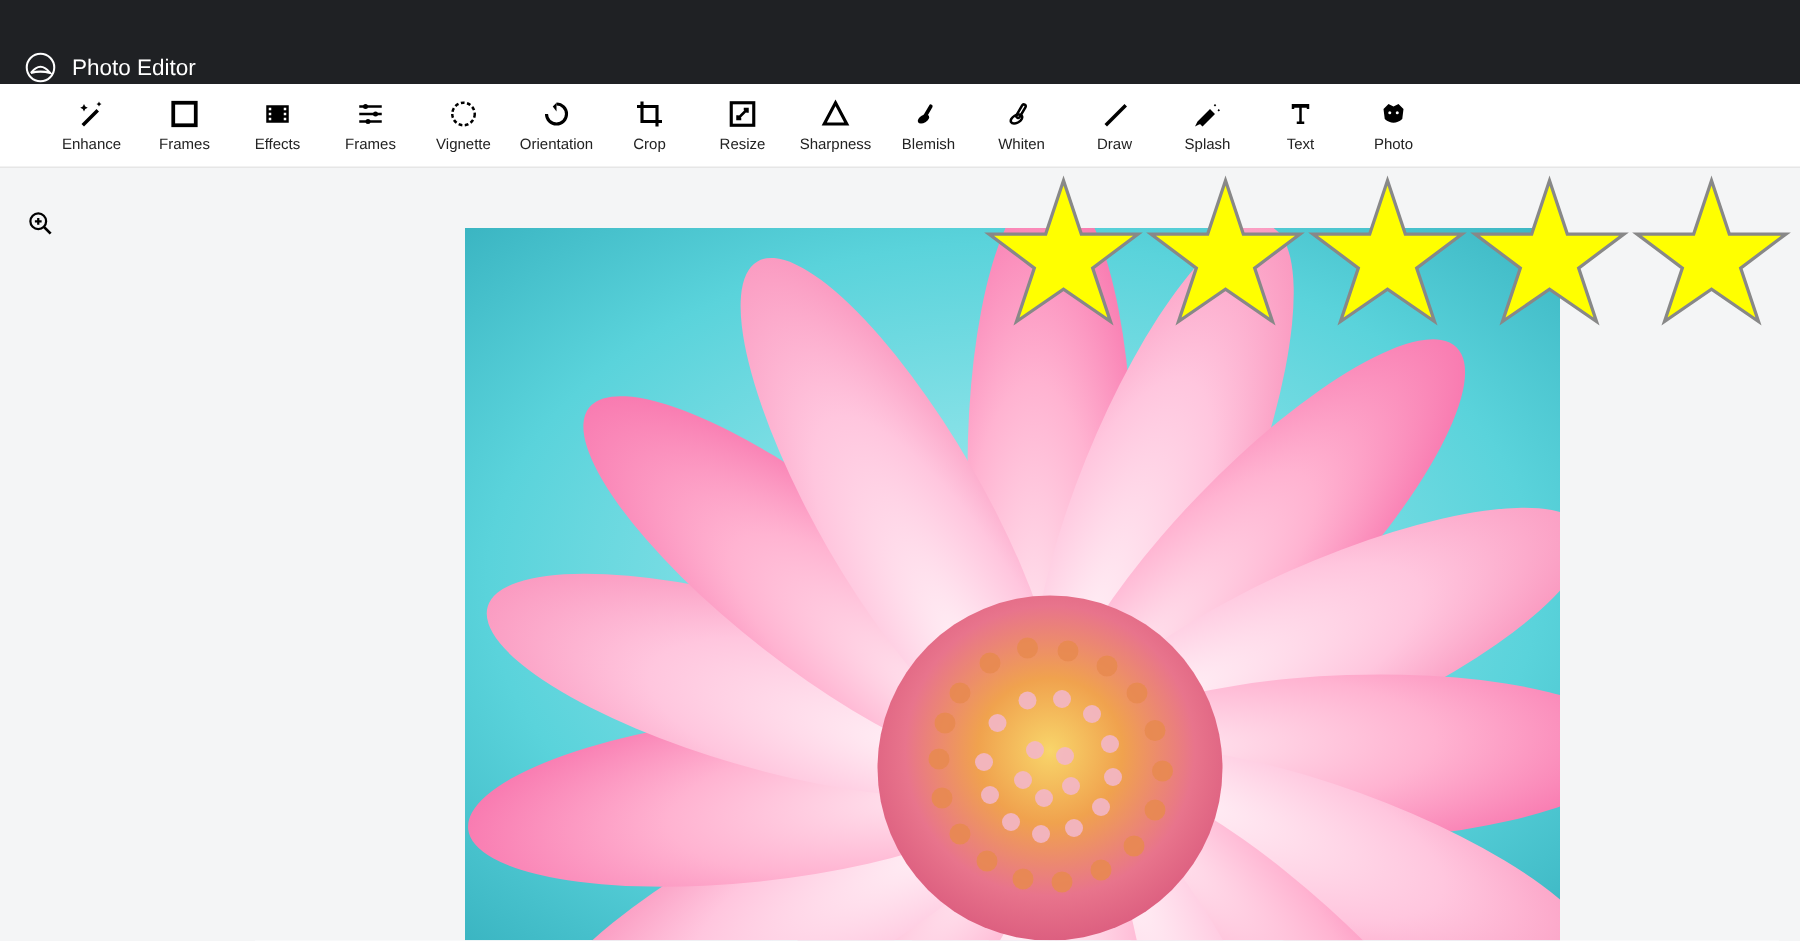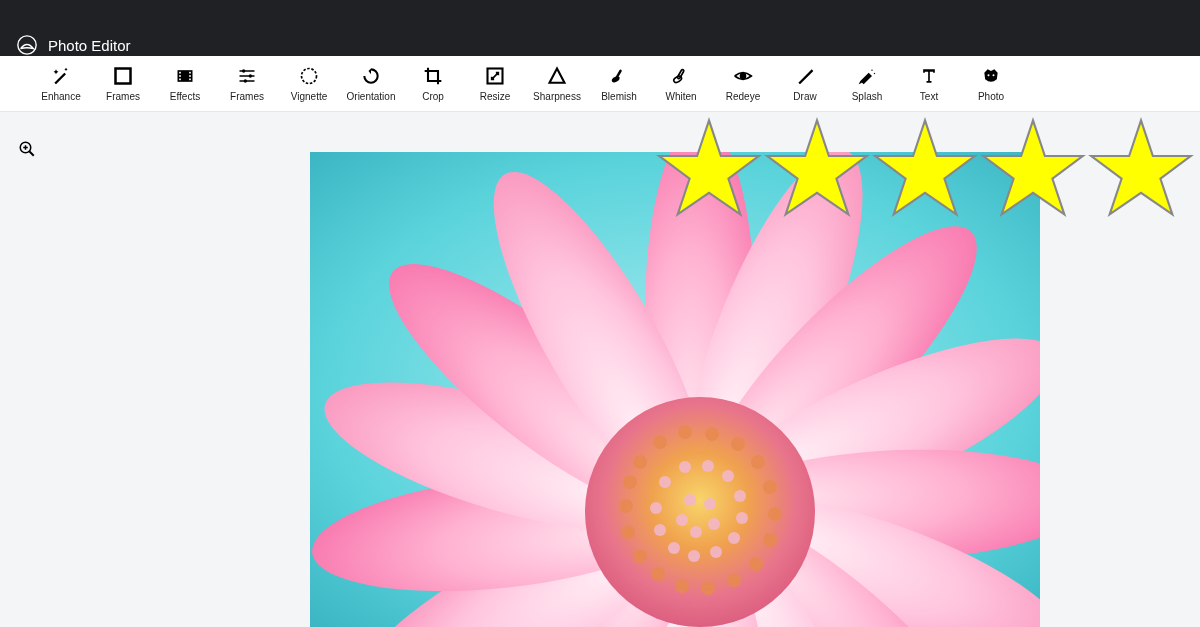--- a/index.html
+++ b/index.html
@@ -131,29 +131,20 @@
     <span class="tool-label">Blemish</span>
   </div>
   <div class="tool">
     <span class="tool-icon">
         <svg viewBox="0 0 24 24">
           <ellipse cx="8" cy="16" rx="5" ry="3" fill="none" stroke="#000" stroke-width="2" transform="rotate(-30 8 16)"></ellipse>
           <rect x="10" y="4" width="3" height="12" rx="1.5" fill="none" stroke="#000" stroke-width="2" transform="rotate(30 12 10)"></rect>
         </svg>
       </span>
     <span class="tool-label">Whiten</span>
-  </div>
-  <div class="tool">
-    <span class="tool-icon">
-        <svg viewBox="0 0 24 24">
-          <path d="M2 12 Q12 4 22 12 Q12 20 2 12" fill="none" stroke="#000" stroke-width="2"></path>
-          <circle cx="12" cy="12" r="4" fill="#000"></circle>
-        </svg>
-      </span>
-    <span class="tool-label">Redeye</span>
   </div>
   <div class="tool">
     <span class="tool-icon">
         <svg viewBox="0 0 24 24">
           <path d="M4 20 L18 6 L20 8 L6 22 Z M18 6 L20 4 L22 6 L20 8" fill="#000"></path>
         </svg>
       </span>
     <span class="tool-label">Draw</span>
   </div>
   <div class="tool">

